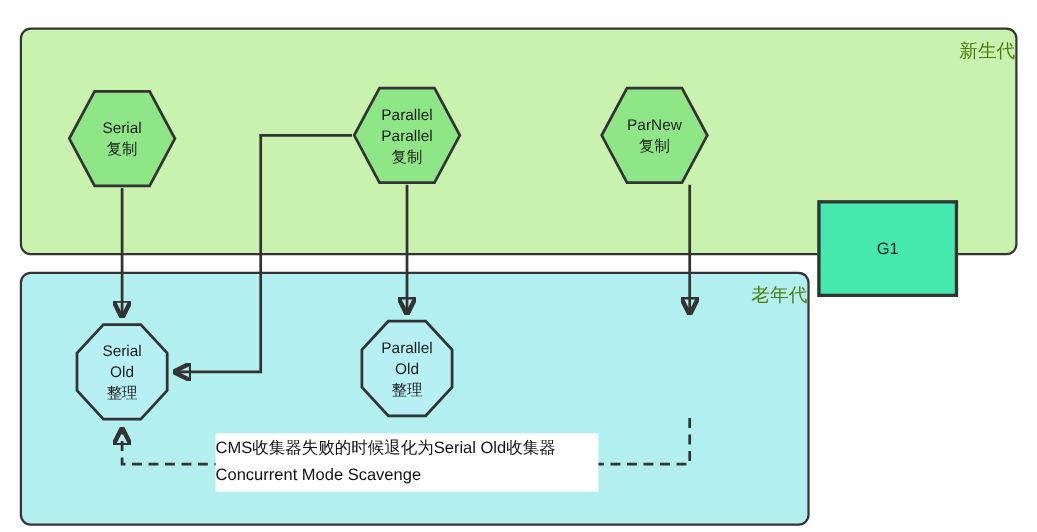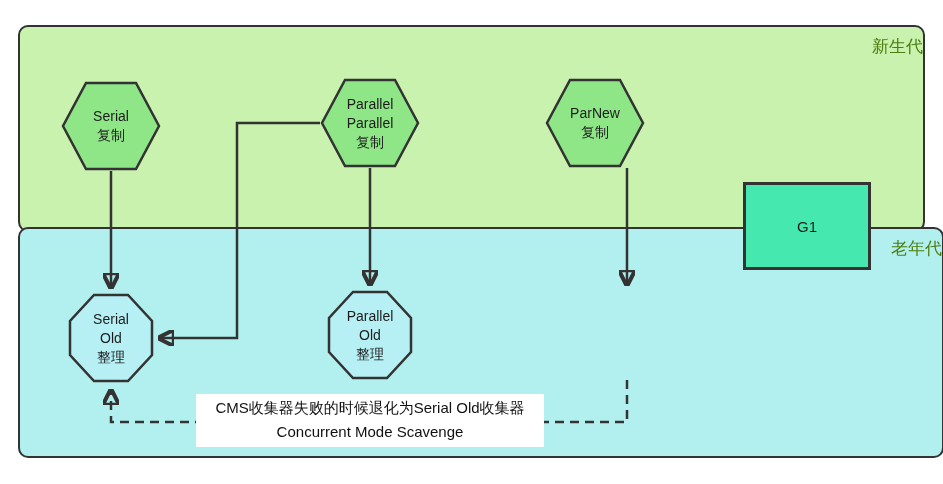--- a/index.html
+++ b/index.html
@@ -16,21 +16,21 @@
   .region {
     position: absolute;
     border: 2.5px solid #333;
     border-radius: 10px;
   }
   .region-young {
     left: 18px; top: 25px; width: 907px; height: 207px;
     background: #c9f2ae;
   }
   .region-old {
-    left: 18px; top: 227px; width: 926px; height: 231px;
+    left: 18px; top: 247px; width: 718px; height: 231px;
     background: #b2f0ef;
   }
   .region-label {
     position: absolute;
     top: 8px; left: 0; width: 100%;
     text-align: right;
     font-size: 17px;
     color: #4d7c0f;
   }
 
@@ -75,21 +75,20 @@
 
   .hex-fill { fill: #8ee687; stroke: #333; stroke-width: 2.5; }
   .oct-fill { fill: #b6f0f4; stroke: #333; stroke-width: 2.5; }
 
   
   .annotation {
     position: absolute;
     left: 196px; top: 394px;
     width: 348px;
     background: #ffffff;
-    text-align: center;
     font-size: 15px;
     line-height: 24px;
     color: #111;
     padding: 2px 0 3px 0;
   }
 </style>
 </head>
 <body>
 
 <div class="canvas">

